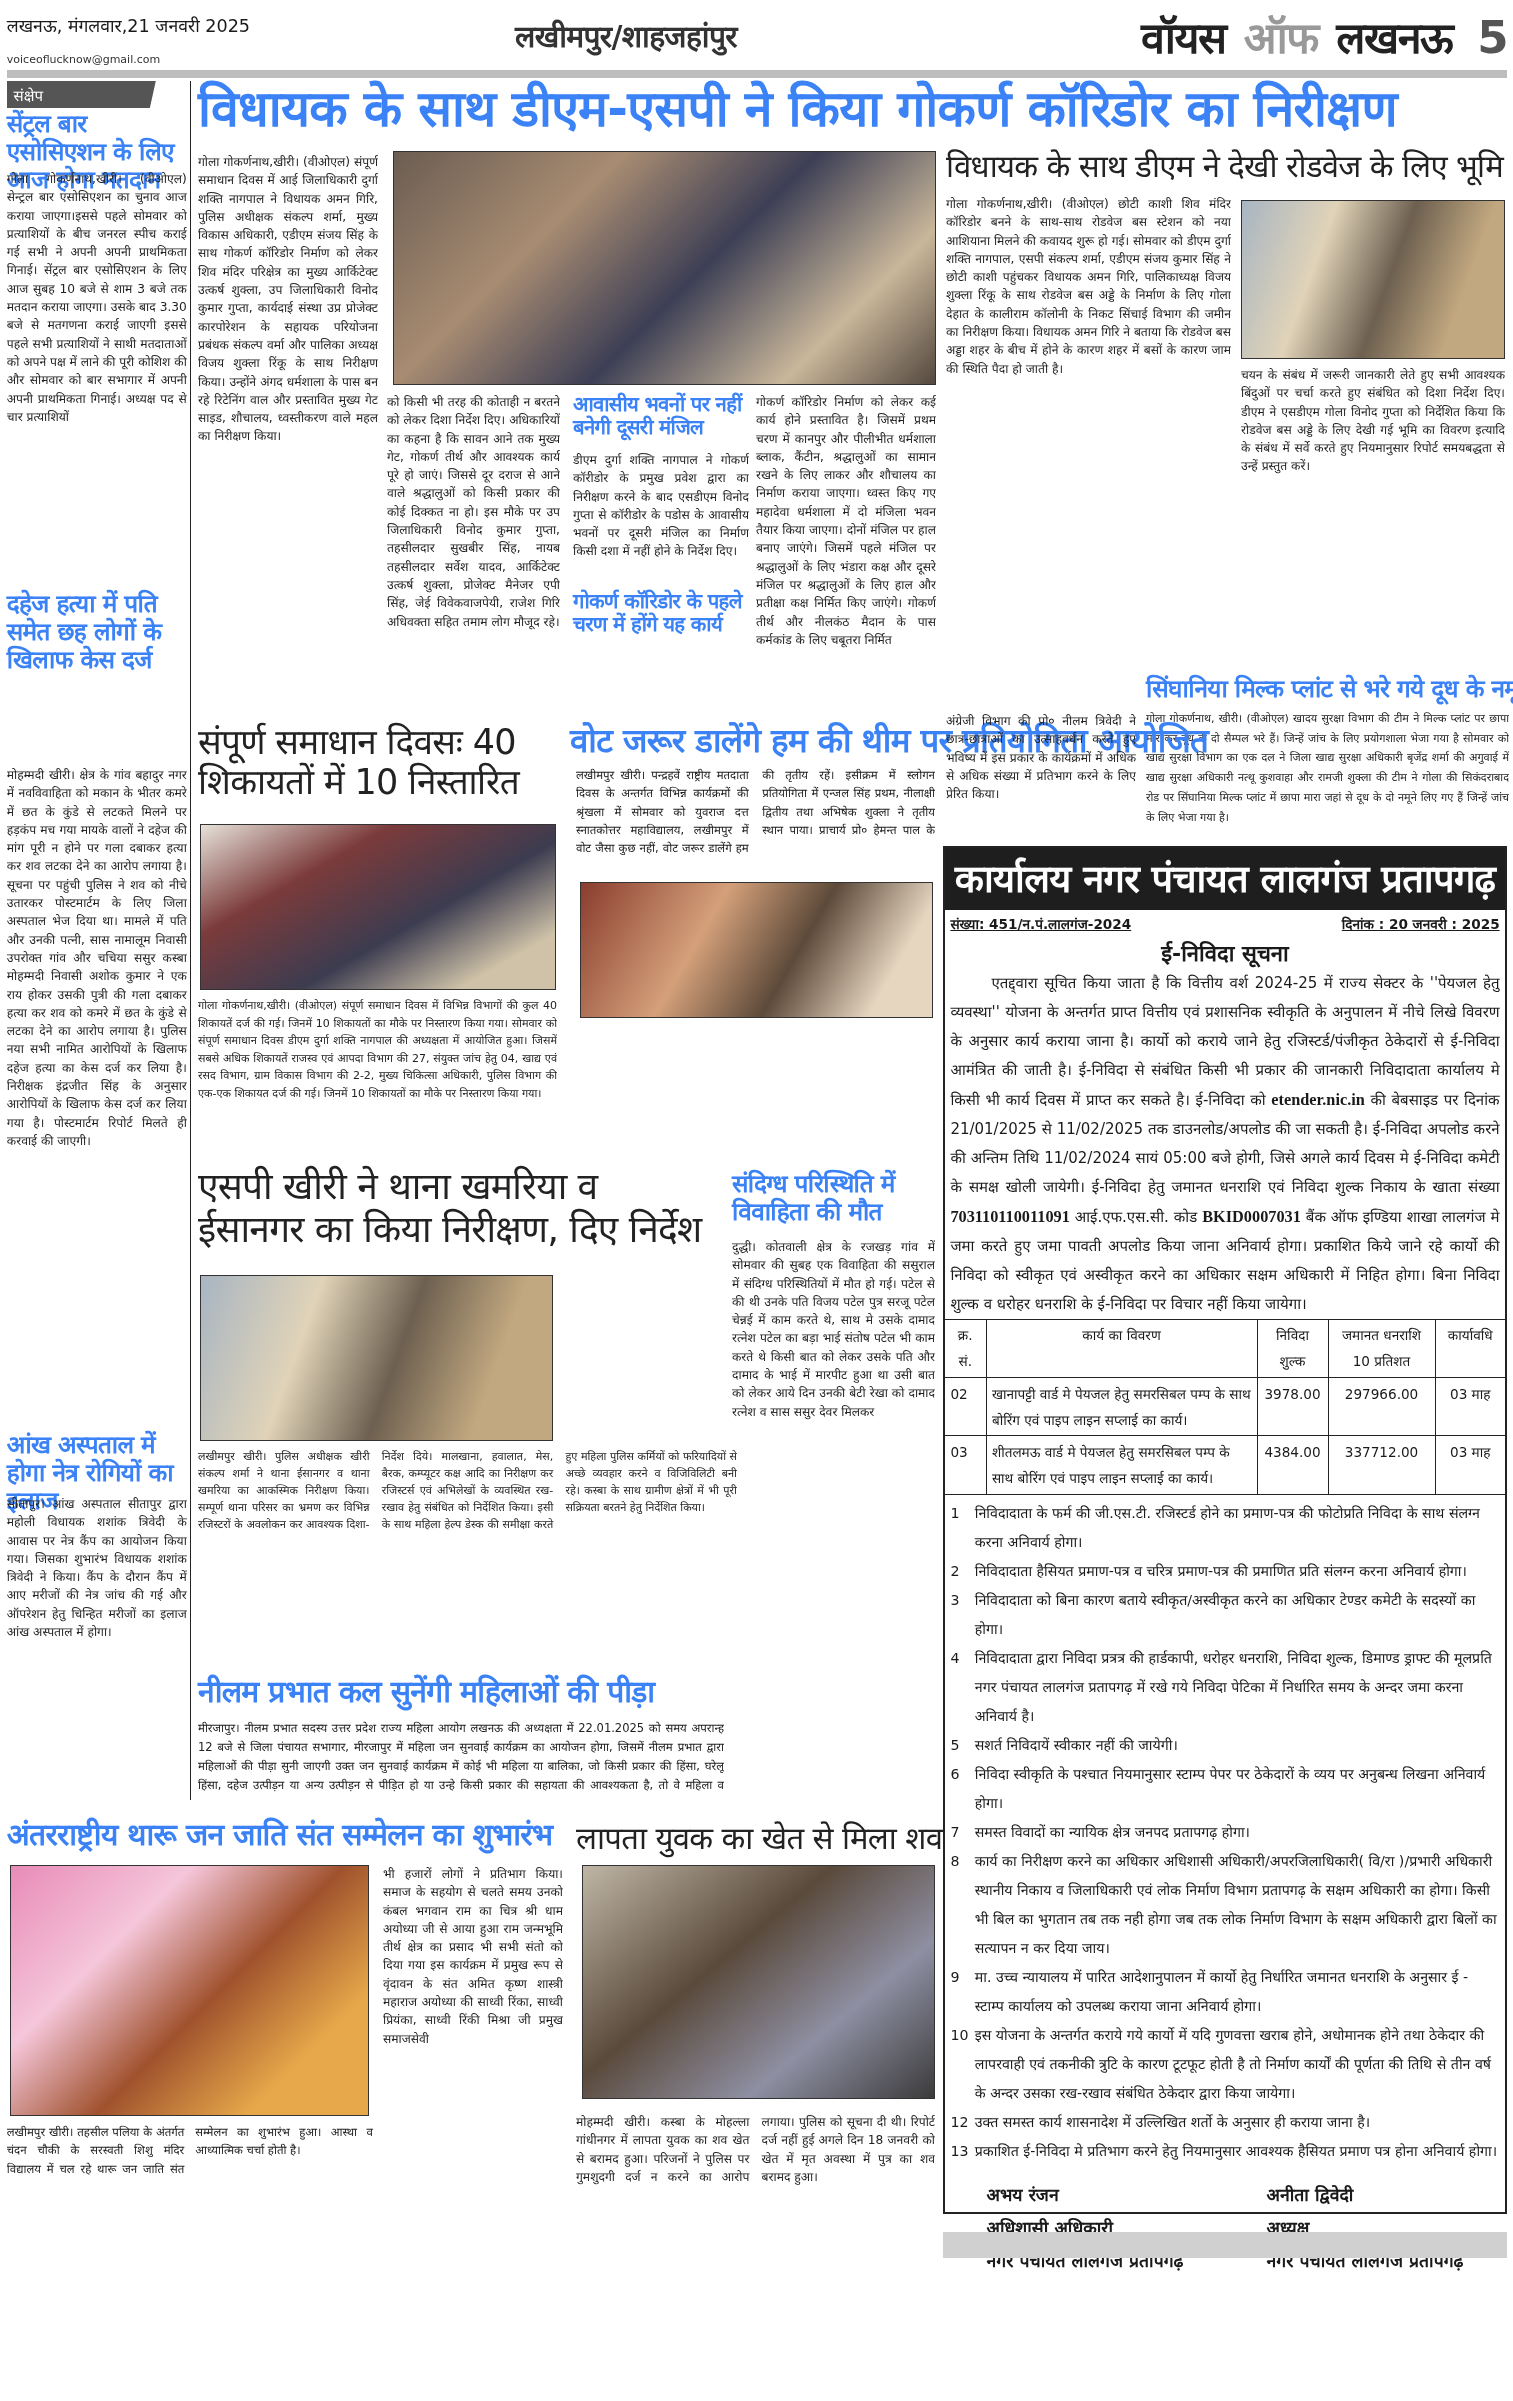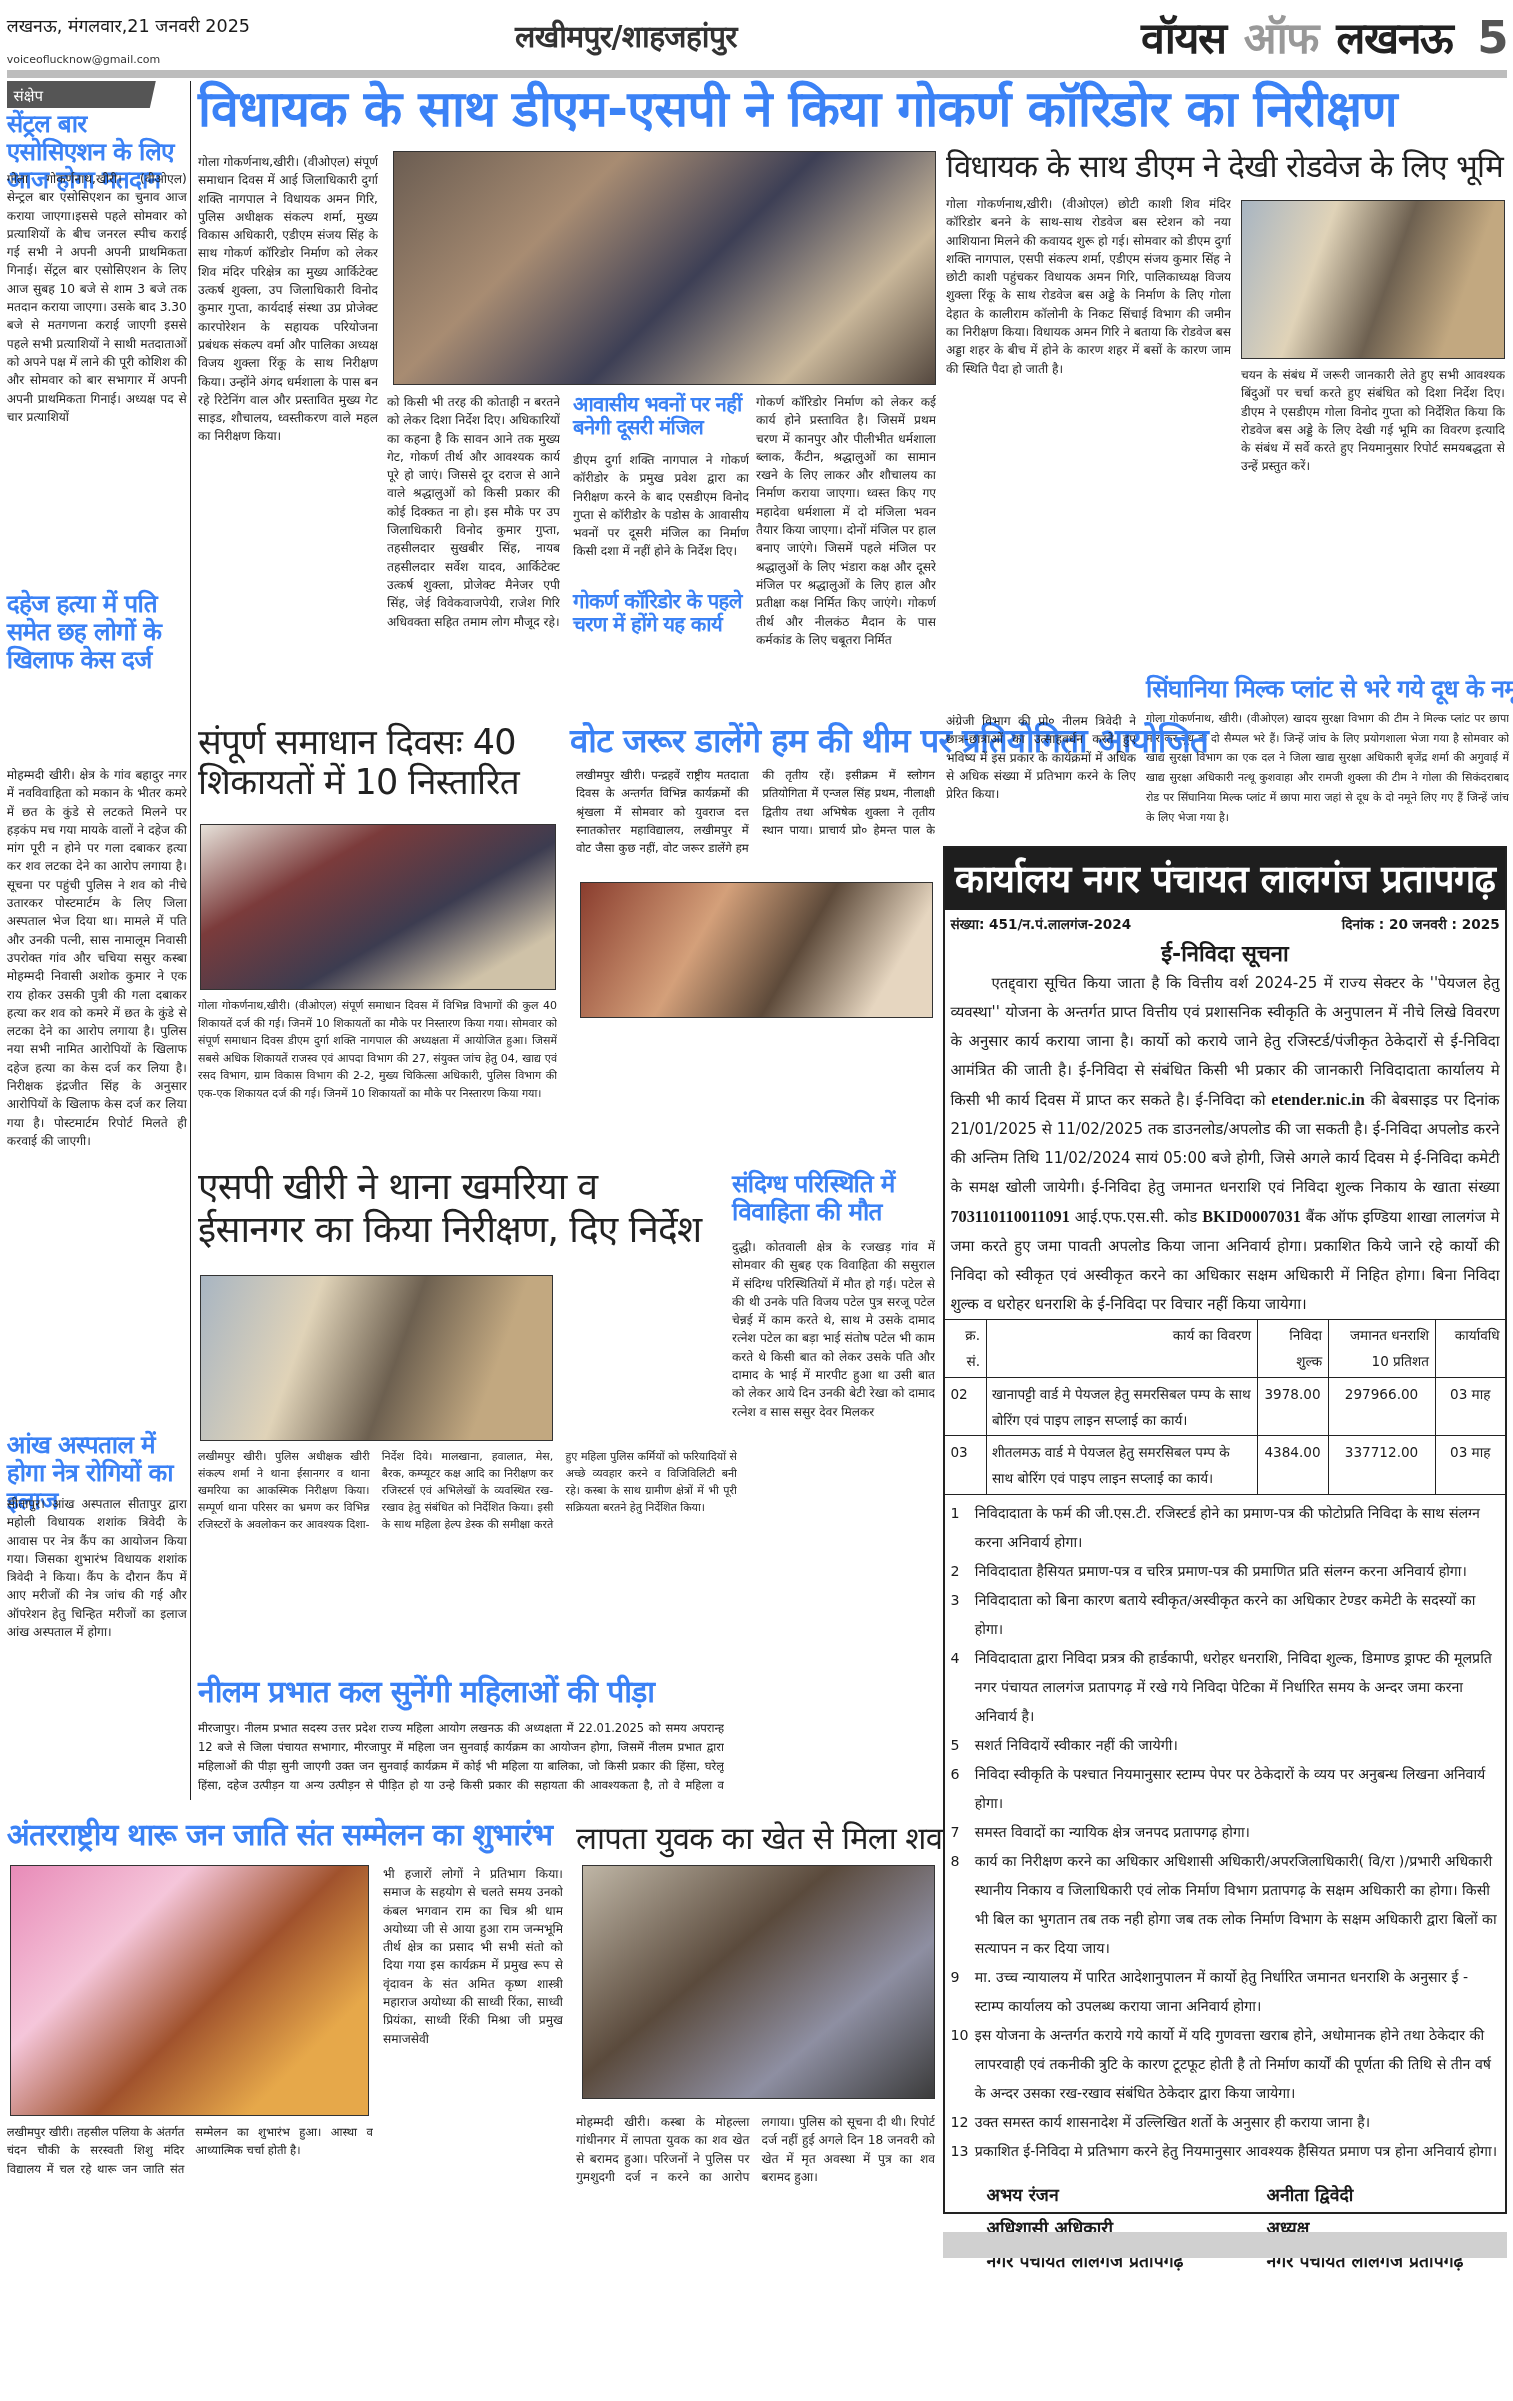--- a/index.html
+++ b/index.html
@@ -23,28 +23,28 @@
   .photo.p2 { background: linear-gradient(120deg, #8a3d2e, #d4a07a 35%, #5d4a3a 60%, #e6d6c0 85%); }
   .photo.p3 { background: linear-gradient(150deg, #e7e2da, #7b3b3b 30%, #3c3c50 60%, #cfc2a8 85%); }
   .photo.p4 { background: linear-gradient(110deg, #a8b5c2, #e0d3b8 30%, #6d6050 55%, #c2a880 80%); }
   .photo.p5 { background: linear-gradient(135deg, #e88bb8, #f5c6da 30%, #a0522d 55%, #e6a84a 80%); }
   .photo.p6 { background: linear-gradient(140deg, #bfb6a6, #5a4a3c 40%, #8e8fa2 70%, #3b3b3b); }
   .vrule { background: #222; width: 1.4px; }
   .sankshep { left: 6.8px; top: 81px; width: 149px; height: 27px; background: #555; color: #fff; font-size: 15px; padding: 4.1px 6.8px; clip-path: polygon(0 0, 100% 0, 96% 100%, 0 100%); }
   
   .notice { left: 943px; top: 846px; width: 564px; height: 1368px; border: 2px solid #222; }
   .notice-head { background: #1e1e1e; color: #fff; font-size: 38px; font-weight: bold; text-align: center; height: 62px; line-height: 62px; letter-spacing: -0.7px; }
-  .notice-meta { display: flex; justify-content: space-between; font-size: 13.6px; font-weight: bold; padding: 4.1px 5.4px 0; }
+  .notice-meta { display: flex; justify-content: space-between; font-size: 13.6px; font-weight: bold; padding: 4.1px 5.4px 0; text-decoration: underline; }
   .notice-title { text-align: center; font-size: 22px; font-weight: bold; margin: 4.1px 0 1.4px; }
   .notice-body { font-size: 15px; line-height: 29px; padding: 0 5.4px; text-align: justify; }
   .notice-body .indent { display: inline-block; width: 41px; }
   .notice-body b { font-family: "Liberation Serif", serif; font-size: 16.3px; }
   table.tender { width: 100%; border-collapse: collapse; font-size: 13.6px; border-top: 1.4px solid #222; }
   table.tender th, table.tender td { border: 1.4px solid #222; padding: 2.7px 5.4px; vertical-align: top; line-height: 26px; font-weight: normal; }
-  table.tender th { text-align: right; }
+  table.tender th { text-align: center; }
   table.tender td.num { text-align: center; }
   table.tender tr > *:first-child { border-left: none; }
   table.tender tr > *:last-child { border-right: none; }
   .conds { list-style: none; font-size: 14.2px; line-height: 29px; padding: 4.1px 5.4px 0 5.4px; }
   .conds li { display: flex; }
   .conds .n { width: 24.4px; flex: none; }
   .sign { display: flex; justify-content: space-around; text-align: left; font-size: 17.6px; font-weight: bold; line-height: 33px; margin-top: 13.6px; }
   .bottom-bar { left: 943px; top: 2232px; width: 564px; height: 26px; background: #d0d0d0; }
 </style>
 </head>

